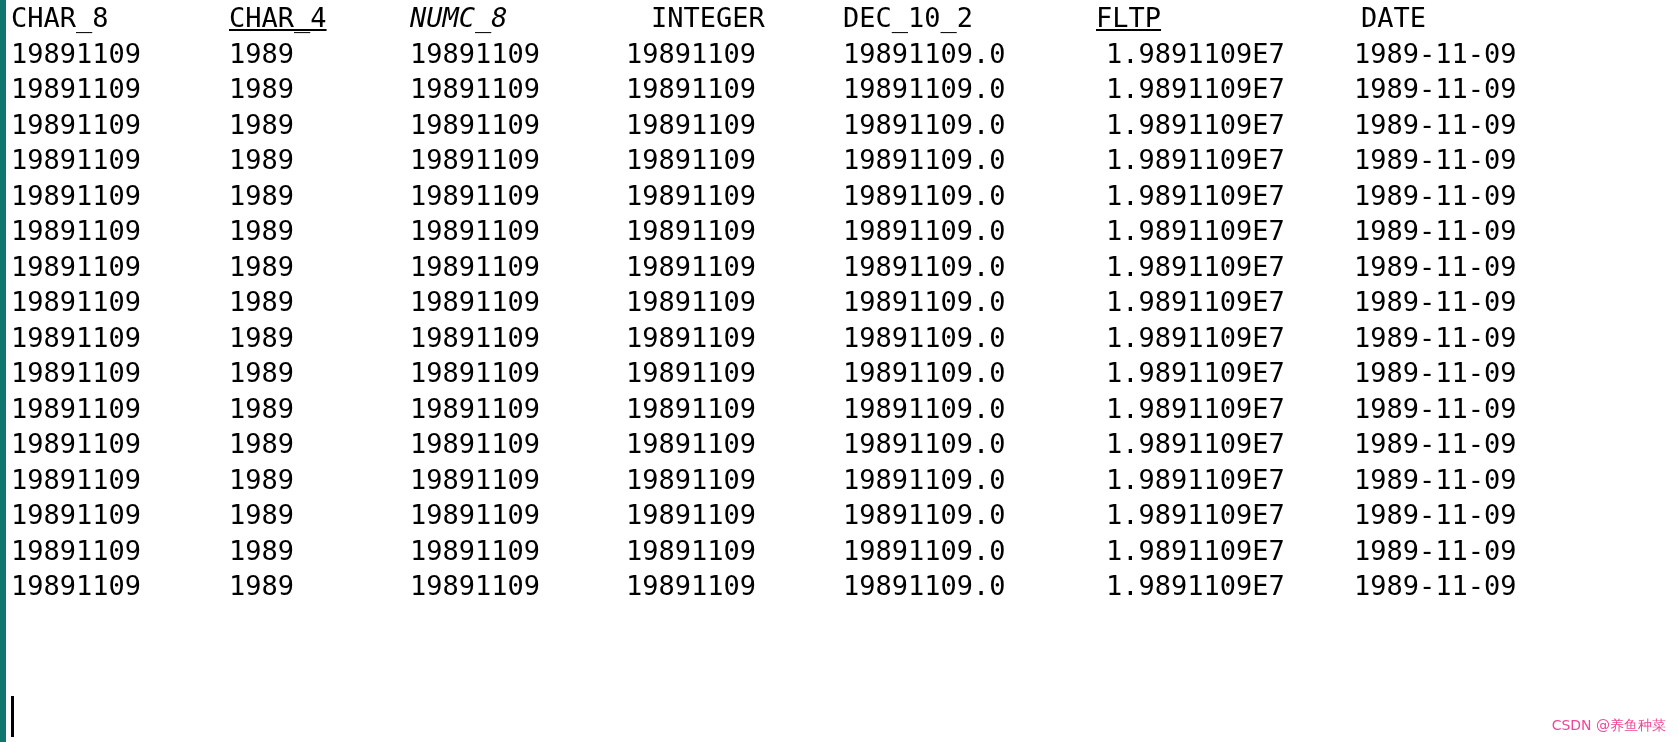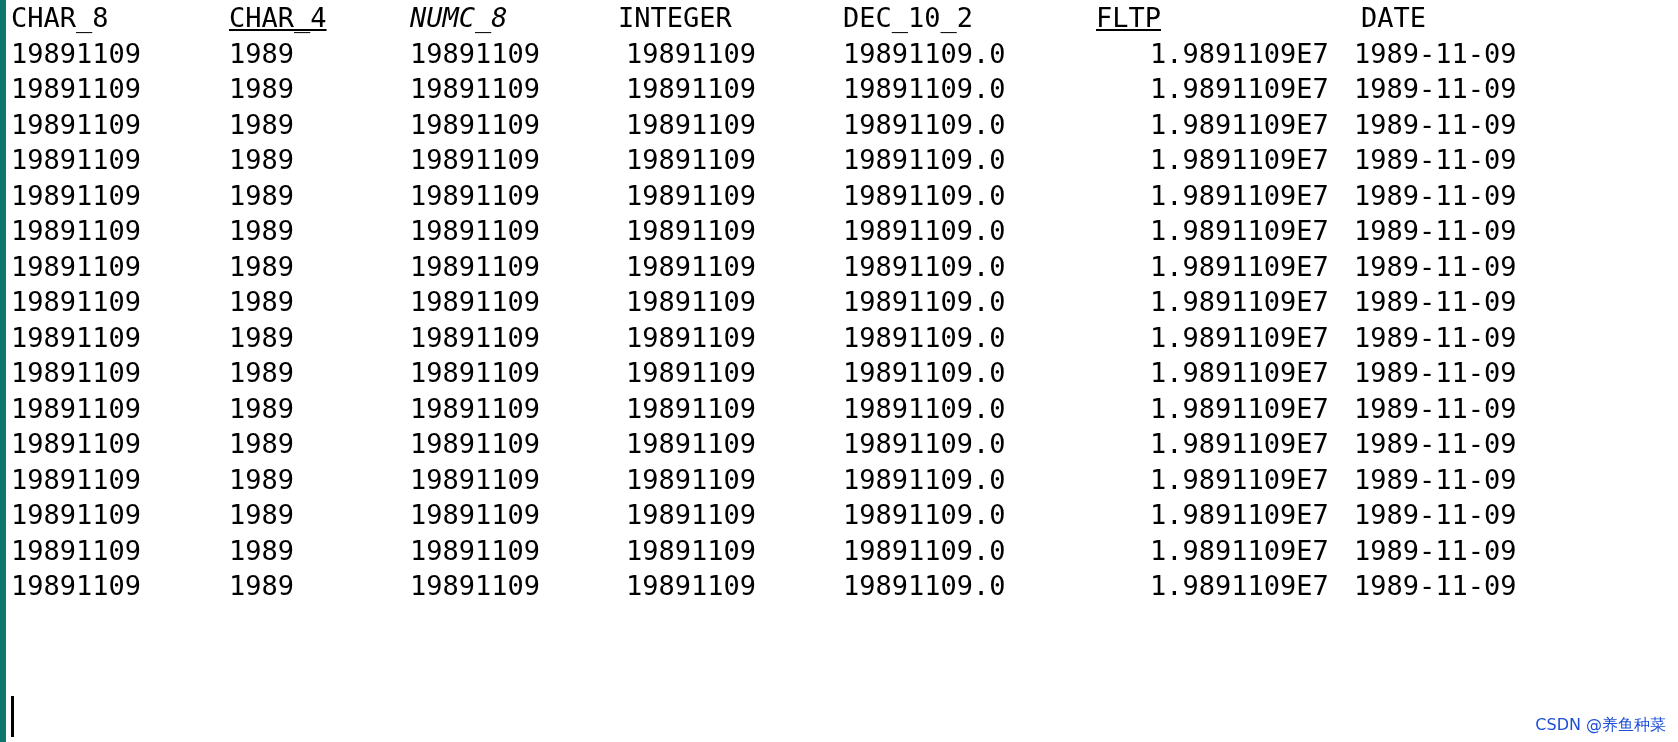--- a/index.html
+++ b/index.html
@@ -55,51 +55,51 @@
   .header-row .cell {
     font-weight: 400;
   }
 
   
   .col-0 { left: 5px;    }
   .col-1 { left: 223px;  }
   .col-2 { left: 404px;  }
   .col-3 { left: 620px;  }
   .col-4 { left: 837px;  }
-  .col-5 { left: 1144px; }
+  .col-5 { left: 1100px; }
   .col-6 { left: 1348px; }
 
   
   .header-row .col-0 { left: 5px;    }
   .header-row .col-1 { left: 223px; text-decoration: underline;  }
   .header-row .col-2 { left: 404px; font-style: italic;  }
-  .header-row .col-3 { left: 612px;  }
+  .header-row .col-3 { left: 645px;  }
   .header-row .col-4 { left: 837px;  }
   .header-row .col-5 { left: 1090px; text-decoration: underline; }
   .header-row .col-6 { left: 1355px; text-align: center; }
 
   
   #text-caret {
     position: absolute;
     left: 5px;
     top: 696px;
     width: 3px;
     height: 41px;
     background: #000000;
   }
 
   
   #watermark {
     position: absolute;
     right: 12px;
     bottom: 6px;
     font-family: "DejaVu Sans", "Liberation Sans", sans-serif;
-    font-size: 16px;
+    font-size: 14px;
     line-height: 22px;
-    color: #1d4ed8;
+    color: #ec4899;
     white-space: pre;
     user-select: none;
   }
 </style>
 </head>
 <body>
 
 <div id="console-panel">
 
   <div class="grid">

